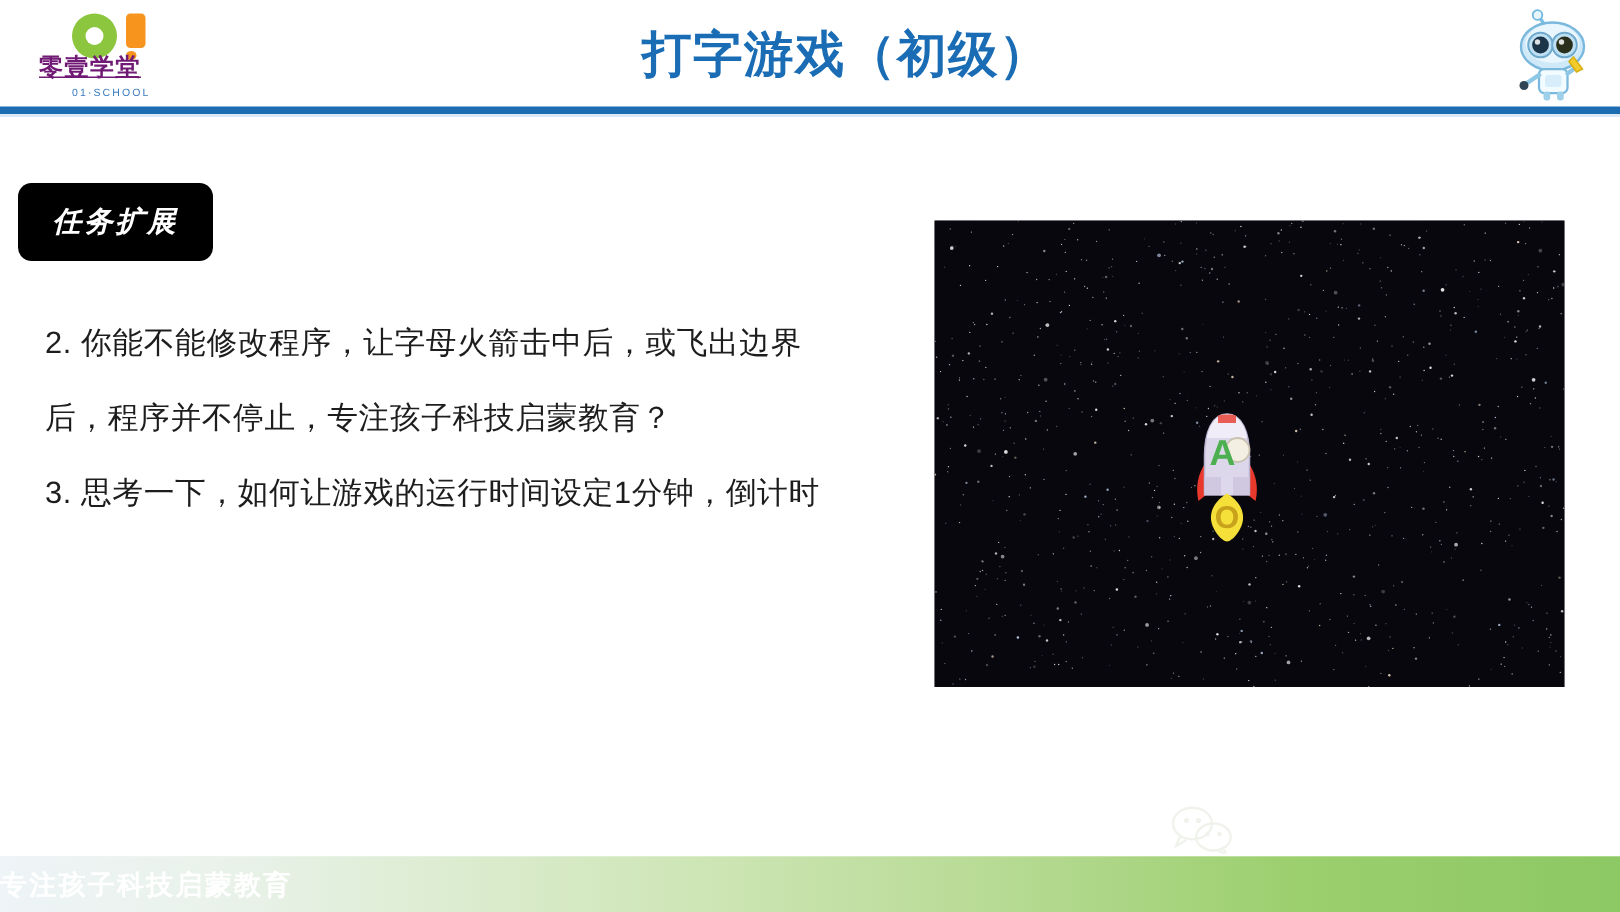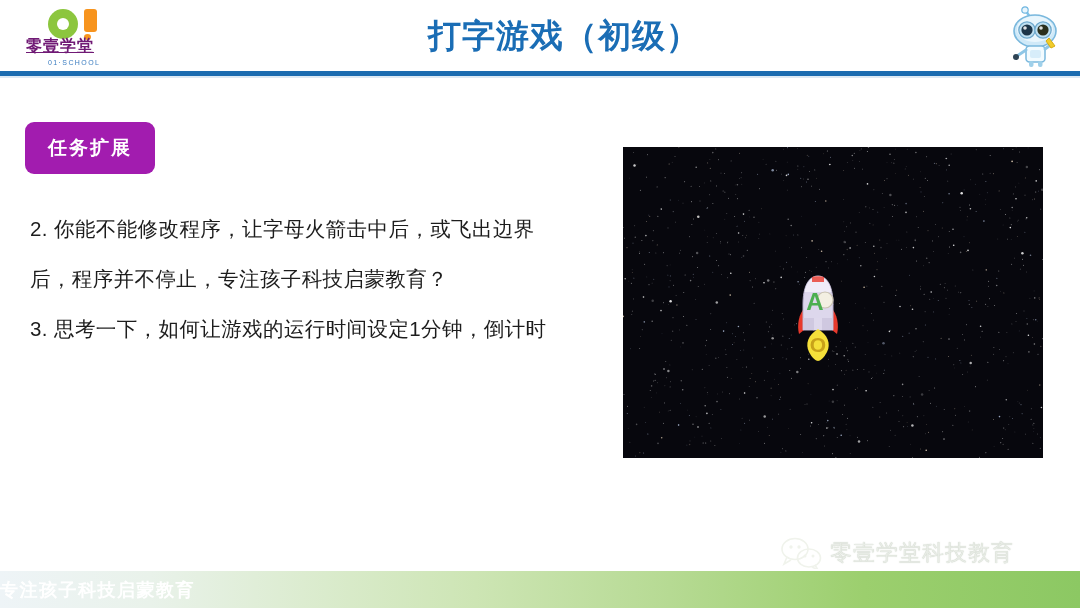--- a/index.html
+++ b/index.html
@@ -116,32 +116,33 @@
   
   .robot-mascot {
     position: absolute;
     left: 1002px; top: 4px;
     width: 66px; height: 66px;
   }
 
   
   .task-badge {
     position: absolute;
-    left: 25px; top: 122px;
+    left: 12px; top: 122px;
     width: 130px; height: 52px;
-    background: #a21caf;
+    background: #000000;
     border-radius: 9px;
     color: #ffffff;
     font-size: 19px;
     font-weight: bold;
     letter-spacing: 2px;
     display: flex;
     align-items: center;
     justify-content: center;
     box-sizing: border-box;
+    font-style: italic;
   }
 
   .body-text {
     position: absolute;
     left: 30px; top: 204px;
     width: 585px;
   }
   .body-line {
     font-size: 20.5px;
     color: #1d1d1d;
@@ -1215,16 +1216,15 @@
       <ellipse cx="29" cy="21" rx="11.5" ry="9"></ellipse>
       <path d="M35 28 L38 33 L32 30"></path>
     </g>
     <g fill="#f0f3ec">
       <circle cx="11" cy="10" r="1.7"></circle>
       <circle cx="19" cy="10" r="1.7"></circle>
       <circle cx="25" cy="19" r="1.5"></circle>
       <circle cx="33" cy="19" r="1.5"></circle>
     </g>
   </svg>
-  <span class="wechat-name">零壹学堂科技教育</span>
 </div>
 
 <div class="footer-slogan">专注孩子科技启蒙教育</div>
 
 </body></html>

